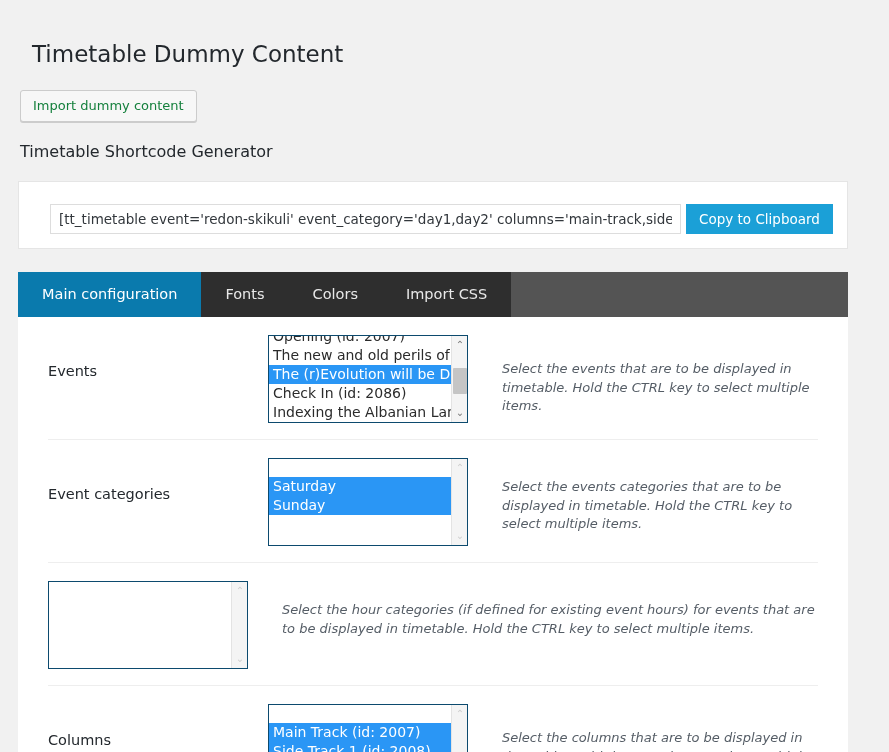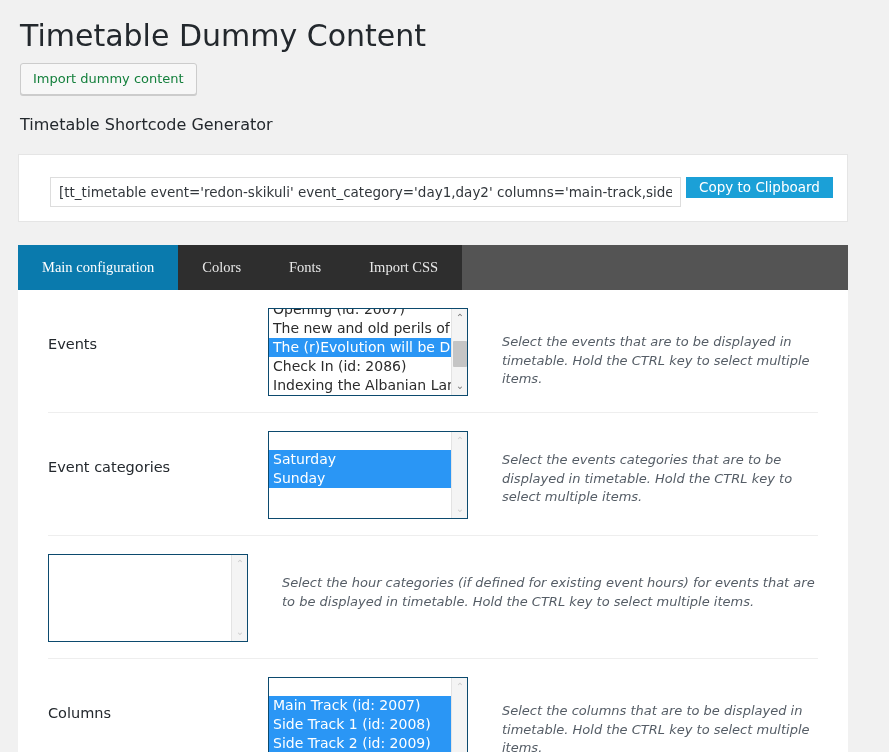--- a/index.html
+++ b/index.html
@@ -9,25 +9,25 @@
     width: 889px;
     height: 752px;
     background: #f1f1f1;
     font-family: "DejaVu Sans", "Liberation Sans", sans-serif;
     color: #23282d;
     overflow: hidden;
   }
 
   
   .page-title {
-    font-size: 30px;
+    font-size: 23px;
     font-weight: 400;
     color: #23282d;
-    margin: 0;
-    padding: 16px 0 8px 20px;
+    margin: 12px;
+    padding: 28px 0 8px 20px;
     line-height: 1.3;
   }
   .section-title {
     font-size: 16px;
     font-weight: 400;
     color: #23282d;
     margin: 0;
     padding: 20px 4px 10px 20px;
     line-height: 1.3;
   }
@@ -72,21 +72,21 @@
     padding: 3px 8px;
     outline: none;
     border-radius: 0;
   }
   .btn-copy {
     background: #1ba0d7;
     color: #ffffff;
     border: none;
     font-size: 13.5px;
     font-family: inherit;
-    height: 21px;
+    height: 30px;
     padding: 0 13px;
     margin-left: 5px;
     cursor: pointer;
     white-space: nowrap;
     border-radius: 0;
   }
 
   
   .tabs-bar {
     display: flex;
@@ -96,21 +96,20 @@
   }
   .tab {
     display: flex;
     align-items: center;
     padding: 0 24px;
     background: #2e2e2e;
     color: #e8e8e8;
     font-size: 14.5px;
     cursor: pointer;
     white-space: nowrap;
-    font-family: Liberation Serif, serif;
   }
   .tab.active {
     background: #0a7aad;
     color: #ffffff;
   }
   .tabs-filler { flex: 1; background: #545454; }
 
   
   .panel {
     background: #ffffff;
@@ -225,22 +224,22 @@
 
 <div class="shortcode-card">
   <div class="shortcode-row">
     <input class="shortcode-input" type="text" value="[tt_timetable event='redon-skikuli' event_category='day1,day2' columns='main-track,side-track-1,side-track-2']" style="">
     <button class="btn-copy">Copy to Clipboard</button>
   </div>
 </div>
 
 <div class="tabs-bar">
   <div class="tab active">Main configuration</div>
+  <div class="tab">Fonts</div>
   <div class="tab">Colors</div>
-  <div class="tab">Fonts</div>
   <div class="tab">Import CSS</div>
   <div class="tabs-filler"></div>
 </div>
 
 <div class="panel">
 
   <div class="form-row">
     <div class="row-label">Events</div>
     <div class="row-field">
       <div class="listbox scrolled">

